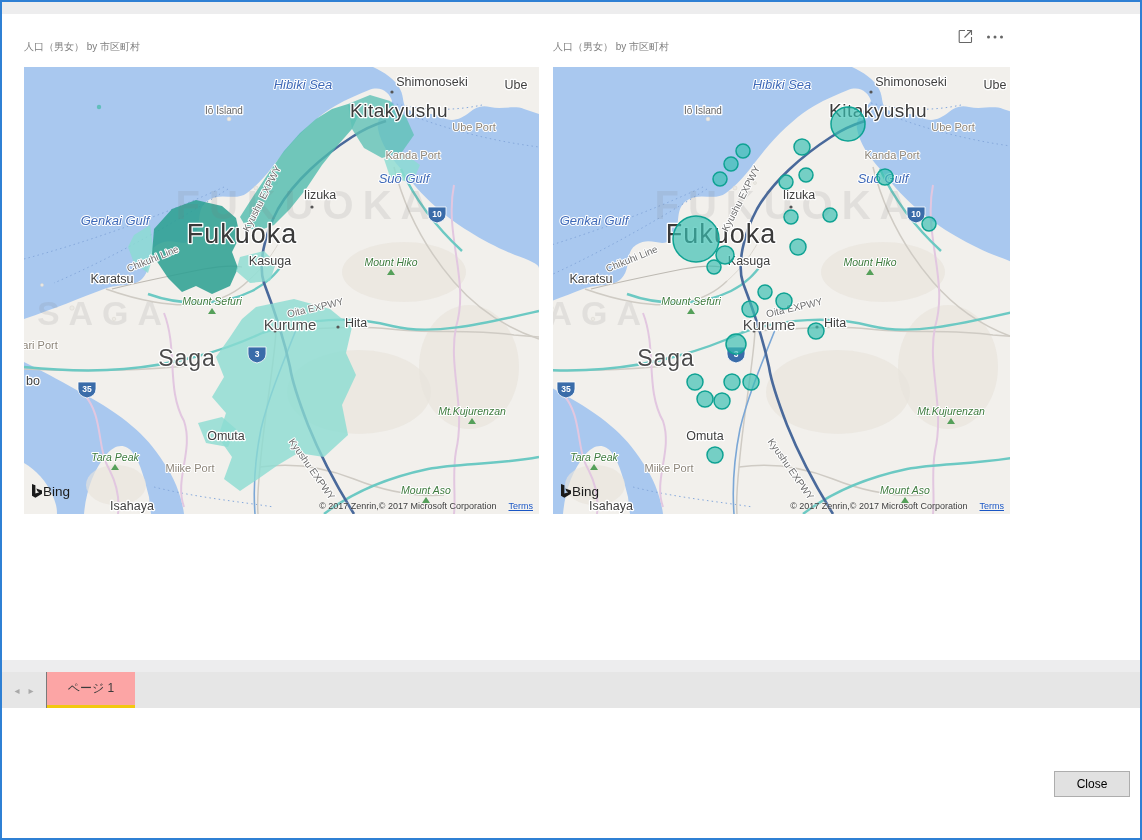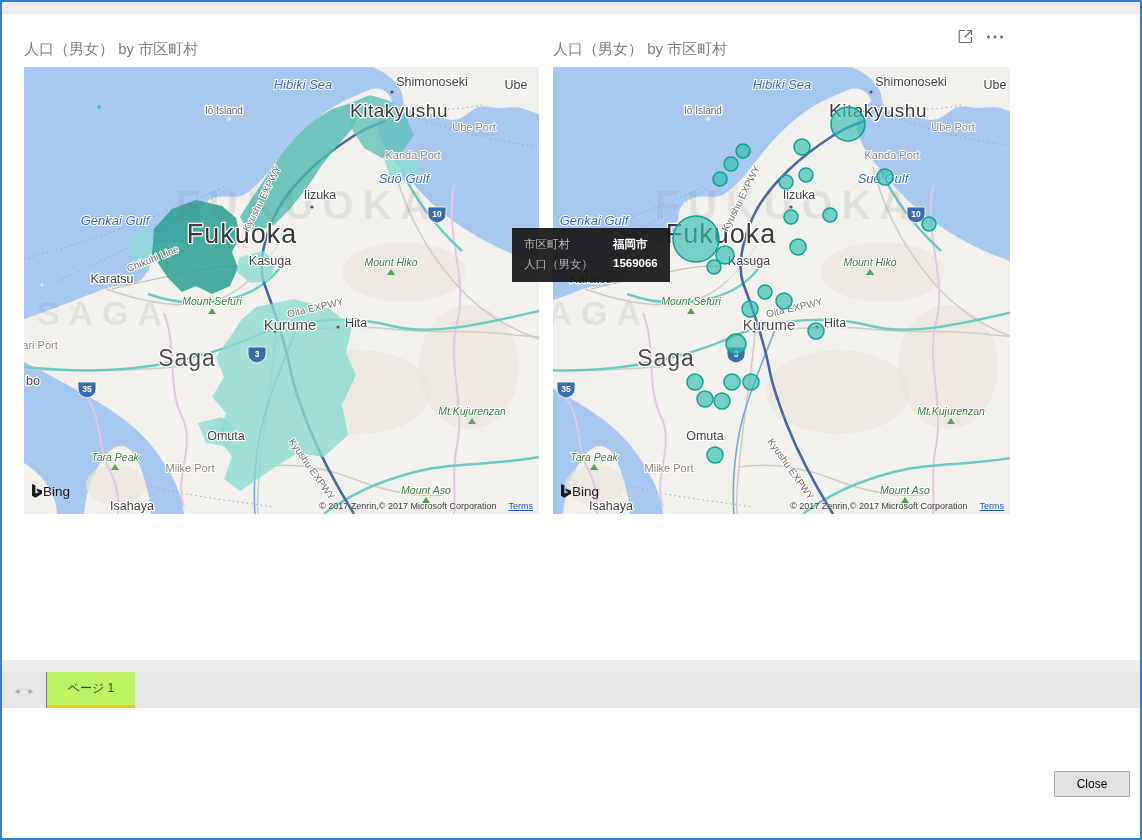--- a/index.html
+++ b/index.html
@@ -20,41 +20,41 @@
 
   
   .report-area{height:670px;flex:0 0 670px;background:#ededee;padding:12px 0;box-sizing:border-box;}
   .page{width:100%;height:646px;background:#fff;position:relative;}
 
   .hover-icons{position:absolute;top:15px;right:136px;display:flex;gap:13px;align-items:center;z-index:4;}
 
   .visual{position:absolute;top:26px;}
   .visual.v-left{left:22px;}
   .visual.v-right{left:551px;}
-  .visual-title{font-size:15px;color:#7e7e7e;height:13px;margin-bottom:14px;}
+  .visual-title{font-size:10px;color:#7e7e7e;height:13px;margin-bottom:14px;}
   .map{position:relative;background:#a9c8ef;overflow:hidden;}
   .map.m-left{width:515px;height:447px;}
   .map.m-right{width:457px;height:447px;}
   .map svg.basemap-svg{position:absolute;left:0;top:0;}
 
   .bing-badge{position:absolute;left:7px;bottom:15px;display:flex;align-items:center;gap:0;z-index:3;}
   .bing-text{font-size:13.5px;color:#1b1b1b;}
   .attrib{position:absolute;right:6px;bottom:3px;font-size:9px;color:#3c3c3c;z-index:3;text-shadow:0 0 2px #fff;}
   .terms{color:#1a56c4;text-decoration:underline;margin-left:12px;cursor:pointer;}
 
   
   .tooltip{position:absolute;left:510px;top:214px;background:rgba(24,24,24,0.93);color:#fff;padding:9px 12px 10px 12px;display:grid;grid-template-columns:auto auto;gap:5px 20px;font-size:11.5px;z-index:6;white-space:nowrap;}
   .tt-label{color:#b3b3b3;}
   .tt-value{font-weight:bold;color:#fff;}
 
   
   .tabbar{height:36px;flex:0 0 36px;background:#e6e6e6;display:flex;align-items:stretch;}
   .tab-arrows{width:44px;display:flex;align-items:center;justify-content:center;gap:9px;border-right:1px solid #7a7a7a;}
   .tab-arrow{color:#a9a9a9;font-size:10px;background:none;border:none;padding:0;}
-  .page-tab{background:#bef264;min-width:88px;padding:0 4px;display:flex;align-items:center;justify-content:center;font-size:12px;color:#3b3b3b;border:none;border-bottom:3px solid #f2c80f;box-sizing:border-box;}
+  .page-tab{background:#fca5a5;min-width:88px;padding:0 4px;display:flex;align-items:center;justify-content:center;font-size:12px;color:#3b3b3b;border:none;border-bottom:3px solid #f2c80f;box-sizing:border-box;}
 
   
   .footer{flex:1;background:#fff;display:flex;justify-content:flex-end;align-items:center;padding:21px 10px 0 0;}
   .close-btn{width:76px;height:26px;background:#e1e1e1;border:1px solid #adadad;font-size:12px;color:#000;font-family:"Liberation Sans","DejaVu Sans",sans-serif;}
 
   
   .land{fill:#f2f0ec;}
   .terr{fill:#e8e4db;opacity:.65;}
   .isl{fill:#eceae5;stroke:#d8d4cc;stroke-width:.5;}
   .road{stroke:#cfcbc4;stroke-width:1.5;fill:none;}
@@ -332,26 +332,20 @@
           <div class="bing-badge">
             <svg width="12" height="15" viewBox="0 0 12 15">
                 <path d="M1,0 L4.4,1.2 V9.6 L8.2,8.2 L6.4,7.3 L5.3,4.5 L11,6.5 V9.8 L4.4,13.7 L1,11.8 Z" fill="#1b1b1b"></path>
               </svg>
             <span class="bing-text">Bing</span>
           </div>
           <div class="attrib"><span>© 2017 Zenrin,© 2017 Microsoft Corporation</span><span class="terms">Terms</span></div>
         </div>
       </div>
 
-      <div class="tooltip">
-        <span class="tt-label">市区町村</span>
-        <span class="tt-value">福岡市</span>
-        <span class="tt-label">人口（男女）</span>
-        <span class="tt-value">1569066</span>
-      </div>
 
     </div>
   </div>
 
   <div class="tabbar">
     <div class="tab-arrows">
       <button class="tab-arrow">◂</button>
       <button class="tab-arrow">▸</button>
     </div>
     <button class="page-tab">ページ 1</button>

